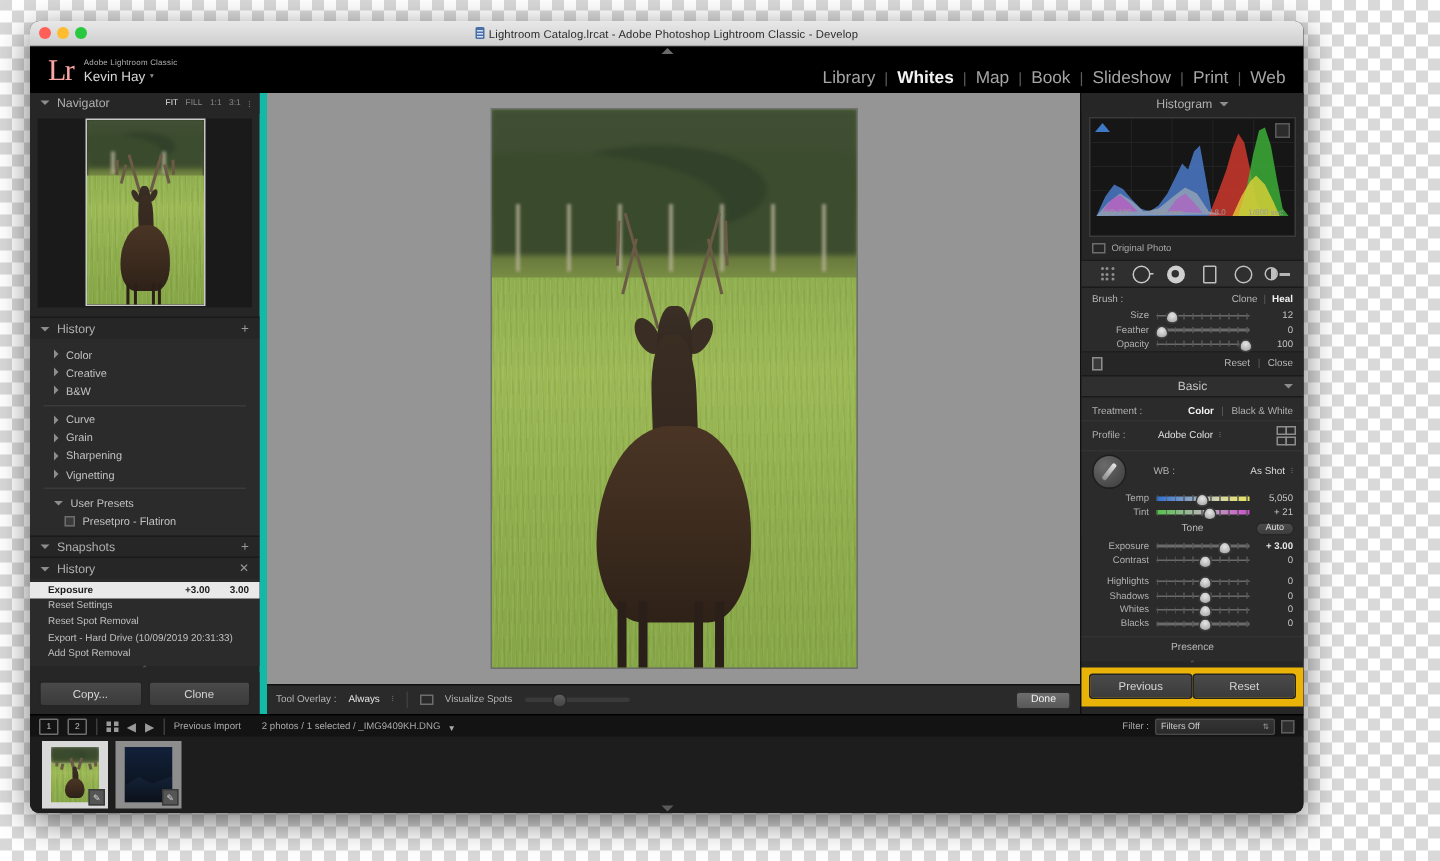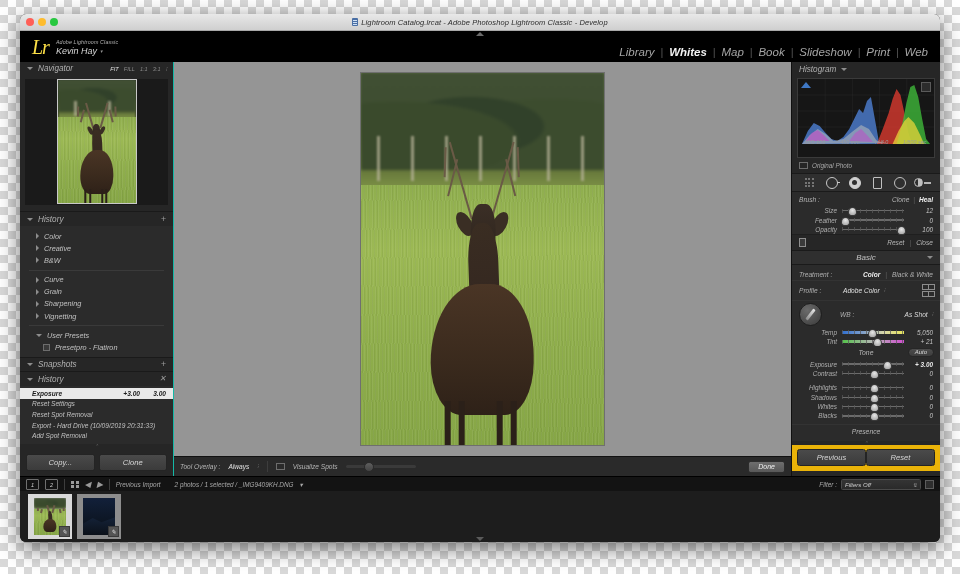--- a/index.html
+++ b/index.html
@@ -6,24 +6,23 @@
   body{
     width:960px;height:574px;overflow:hidden;
     font-family:"Liberation Sans", sans-serif;
     background:
       repeating-conic-gradient(#ffffff 0% 25%, #d9d9d9 0% 50%) 50%/16px 16px;
   }
   .shot{position:absolute;inset:0;}
 
   
   .window{
-    position:absolute;left:20px;top:14px;width:920px;height:528px;
+    position:absolute;left:20px;top:14px;width:849px;height:528px;
     background:#1b1b1b;border-radius:6px;overflow:hidden;
     box-shadow:0 6px 22px rgba(0,0,0,.55);
-    font-style:italic;
   }
   .titlebar{
     height:16px;background:linear-gradient(#e8e8e8,#cfcfcf);
     border-bottom:1px solid #a8a8a8;position:relative;
     display:flex;align-items:center;
   }
   .traffic{display:flex;gap:4px;margin-left:6px;}
   .dot{width:8px;height:8px;border-radius:50%;}
   .dot.r{background:#ff5f57;}
   .dot.y{background:#febc2e;}
@@ -36,21 +35,21 @@
   .doc-ico{
     width:6px;height:8px;background:#4a6fa5;border-radius:1px;
     display:inline-block;position:relative;
   }
   .doc-ico:after{content:"";position:absolute;left:1px;top:1.5px;width:4px;height:1px;background:#cfe0f5;box-shadow:0 2px 0 #cfe0f5,0 4px 0 #cfe0f5;}
 
   
   .topbar{height:32px;background:#000;position:relative;display:flex;align-items:center;}
   .idplate{display:flex;align-items:flex-end;gap:7px;margin-left:12px;}
   .lr-logo{
-    font-family:"Liberation Serif", serif;font-size:20px;color:#fde047;
+    font-family:"Liberation Serif", serif;font-size:20px;color:#fca5a5;
     line-height:18px;letter-spacing:-1px;font-weight:400;
   }
   .id-lines{display:flex;flex-direction:column;line-height:1;}
   .id-app{font-size:5.3px;color:#b4b4b4;letter-spacing:.15px;margin-bottom:2px;}
   .id-user{font-size:9px;color:#d8d8d8;display:flex;align-items:center;gap:3px;}
   .caret{font-size:5px;color:#8e8e8e;}
   .modules{
     position:absolute;right:12px;bottom:5px;display:flex;align-items:center;gap:6px;
     font-size:11.5px;color:#a5a5a5;
   }
@@ -60,21 +59,21 @@
   .top-arrow{
     position:absolute;left:50%;top:1px;transform:translateX(-50%);
     width:0;height:0;border-left:4px solid transparent;border-right:4px solid transparent;
     border-bottom:4px solid #6a6a6a;
   }
 
   
   .work{position:absolute;left:0;top:48px;right:0;height:414px;background:#1e1e1e;display:flex;}
 
   
-  .leftpanel{width:153px;background:#262626;border-right:1px solid #14b8a6;display:flex;flex-direction:column;}
+  .leftpanel{width:153px;background:#262626;border-right:5px solid #14b8a6;display:flex;flex-direction:column;}
   .panel-head{
     height:14px;display:flex;align-items:center;justify-content:space-between;
     padding:0 7px;font-size:8.2px;color:#b0b0b0;background:#262626;
   }
   .panel-head .left{display:flex;align-items:center;gap:5px;}
   .tri{width:0;height:0;border-left:3.2px solid transparent;border-right:3.2px solid transparent;border-top:3.8px solid #8d8d8d;}
   .tri.r{border-top:3.2px solid transparent;border-bottom:3.2px solid transparent;border-left:3.8px solid #8d8d8d;border-right:none;}
   .nav-zooms{display:flex;align-items:center;gap:5px;font-size:5.6px;color:#8a8a8a;}
   .nav-zooms .on{color:#e2e2e2;}
   .nav-zooms .dots{letter-spacing:-1px;}
@@ -543,21 +542,21 @@
         <span>Visualize Spots</span>
         <span class="vspot-slider">
           <span class="vspot-knob"></span>
         </span>
         <span class="done-btn">Done</span>
       </div>
     </div>
 
     <div class="rightpanel">
 
-      <div class="panel-head" style="justify-content:flex-start;gap:5px;">
+      <div class="panel-head" style="justify-content:center;gap:5px;">
         <span>Histogram</span>
         <span class="tri"></span>
       </div>
 
       <div class="histo">
         <svg width="100%" height="100%" viewBox="0 0 138 78" preserveAspectRatio="none">
           <g opacity=".35" stroke="#555" stroke-width=".4">
             <line x1="27.6" y1="0" x2="27.6" y2="65"></line>
                 <line x1="55.2" y1="0" x2="55.2" y2="65"></line>
             <line x1="82.8" y1="0" x2="82.8" y2="65"></line>

